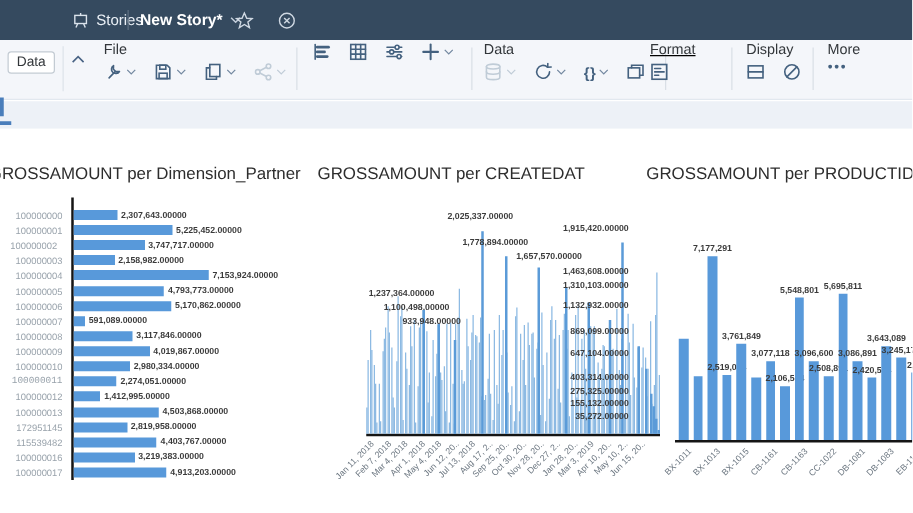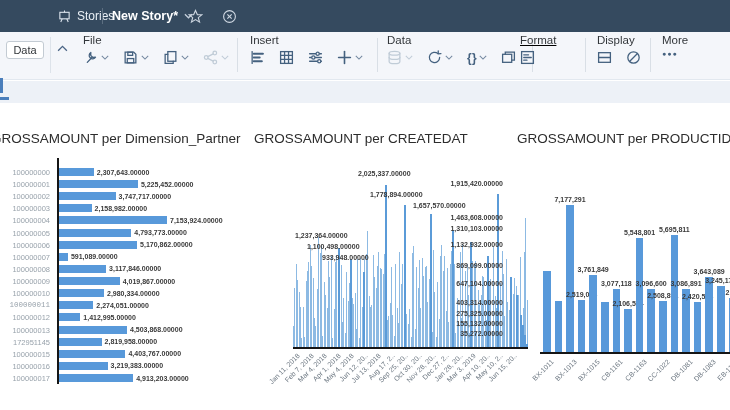--- a/index.html
+++ b/index.html
@@ -172,21 +172,20 @@
               <span class="chv">
                 <svg width="8" height="5" viewBox="0 0 10 6" fill="none" stroke="currentColor" stroke-width="1.3">
                   <polyline points="1,1 5,5 9,1"></polyline>
                 </svg>
               </span>
             </span>
           </div>
         </div>
         <div class="tb-vsep" style="left: 237px;"></div>
         <div class="tb-section" style="left: 250px;">
-          <div class="tb-label">Insert</div>
           <div class="tb-icons">
             <span class="tb-item">
               <span class="ic">
                 <svg width="15" height="15" viewBox="0 0 14 14" fill="none" stroke="currentColor" stroke-width="1.2" stroke-linecap="round">
                   <line x1="2" y1="1.5" x2="2" y2="12.5"></line>
                   <line x1="3.5" y1="3.5" x2="12" y2="3.5" stroke-width="2"></line>
                   <line x1="3.5" y1="7" x2="9" y2="7" stroke-width="2"></line>
                   <line x1="3.5" y1="10.5" x2="11" y2="10.5" stroke-width="2"></line>
                 </svg>
               </span>
@@ -342,21 +341,21 @@
     <div class="chart-title" style="left:254px; top:28px;">GROSSAMOUNT per CREATEDAT</div>
     <div class="chart-title" style="left:517px; top:28px;">GROSSAMOUNT per PRODUCTID</div>
     <div id="plot-layer">
         <div class="axis-v" style="left: 57px; top: 55px; height: 226px;"></div>
         <div class="cat-label" style="left: 4px; top: 65px;">100000000</div>
         <div class="bar-h" style="left: 59px; top: 65px; width: 34.8376px;"></div>
         <div class="val-label" style="left: 96.8376px; top: 65.5px;">2,307,643.00000</div>
         <div class="cat-label" style="left: 4px; top: 77.12px;">100000001</div>
         <div class="bar-h" style="left: 59px; top: 77.12px; width: 78.8866px;"></div>
         <div class="val-label" style="left: 140.887px; top: 77.62px;">5,225,452.00000</div>
-        <div class="cat-label" style="left: 4px; top: 89.24px;">100000002</div>
+        <div class="cat-label" style="left: 4px; top: 89.24px; text-align: center;">100000002</div>
         <div class="bar-h" style="left: 59px; top: 89.24px; width: 56.5778px;"></div>
         <div class="val-label" style="left: 118.578px; top: 89.74px;">3,747,717.00000</div>
         <div class="cat-label" style="left: 4px; top: 101.36px;">100000003</div>
         <div class="bar-h" style="left: 59px; top: 101.36px; width: 32.5933px;"></div>
         <div class="val-label" style="left: 94.5933px; top: 101.86px;">2,158,982.00000</div>
         <div class="cat-label" style="left: 4px; top: 113.48px;">100000004</div>
         <div class="bar-h" style="left: 59px; top: 113.48px; width: 108px;"></div>
         <div class="val-label" style="left: 170px; top: 113.98px;">7,153,924.00000</div>
         <div class="cat-label" style="left: 4px; top: 125.6px;">100000005</div>
         <div class="bar-h" style="left: 59px; top: 125.6px; width: 72.3697px;"></div>
@@ -381,21 +380,21 @@
         <div class="val-label" style="left: 96.3305px; top: 198.82px;">2,274,051.00000</div>
         <div class="cat-label" style="left: 4px; top: 210.44px;">100000012</div>
         <div class="bar-h" style="left: 59px; top: 210.44px; width: 21.3314px;"></div>
         <div class="val-label" style="left: 83.3314px; top: 210.94px;">1,412,995.00000</div>
         <div class="cat-label" style="left: 4px; top: 222.56px;">100000013</div>
         <div class="bar-h" style="left: 59px; top: 222.56px; width: 67.9931px;"></div>
         <div class="val-label" style="left: 129.993px; top: 223.06px;">4,503,868.00000</div>
         <div class="cat-label" style="left: 4px; top: 234.68px;">172951145</div>
         <div class="bar-h" style="left: 59px; top: 234.68px; width: 42.5718px;"></div>
         <div class="val-label" style="left: 104.572px; top: 235.18px;">2,819,958.00000</div>
-        <div class="cat-label" style="left: 4px; top: 246.8px;">100000015</div>
+        <div class="cat-label" style="left: 4px; top: 246.8px;">115539482</div>
         <div class="bar-h" style="left: 59px; top: 246.8px; width: 66.482px;"></div>
         <div class="val-label" style="left: 128.482px; top: 247.3px;">4,403,767.00000</div>
         <div class="cat-label" style="left: 4px; top: 258.92px;">100000016</div>
         <div class="bar-h" style="left: 59px; top: 258.92px; width: 48.6018px;"></div>
         <div class="val-label" style="left: 110.602px; top: 259.42px;">3,219,383.00000</div>
         <div class="cat-label" style="left: 4px; top: 271.04px;">100000017</div>
         <div class="bar-h" style="left: 59px; top: 271.04px; width: 74.1727px;"></div>
         <div class="val-label" style="left: 136.173px; top: 271.54px;">4,913,203.00000</div>
         <div class="axis-h" style="left: 293px; top: 244px; width: 235px;"></div>
         <div class="bar-thin" style="left: 293px; top: 222.583px; width: 1px; height: 21.4165px; opacity: 0.85;"></div>

